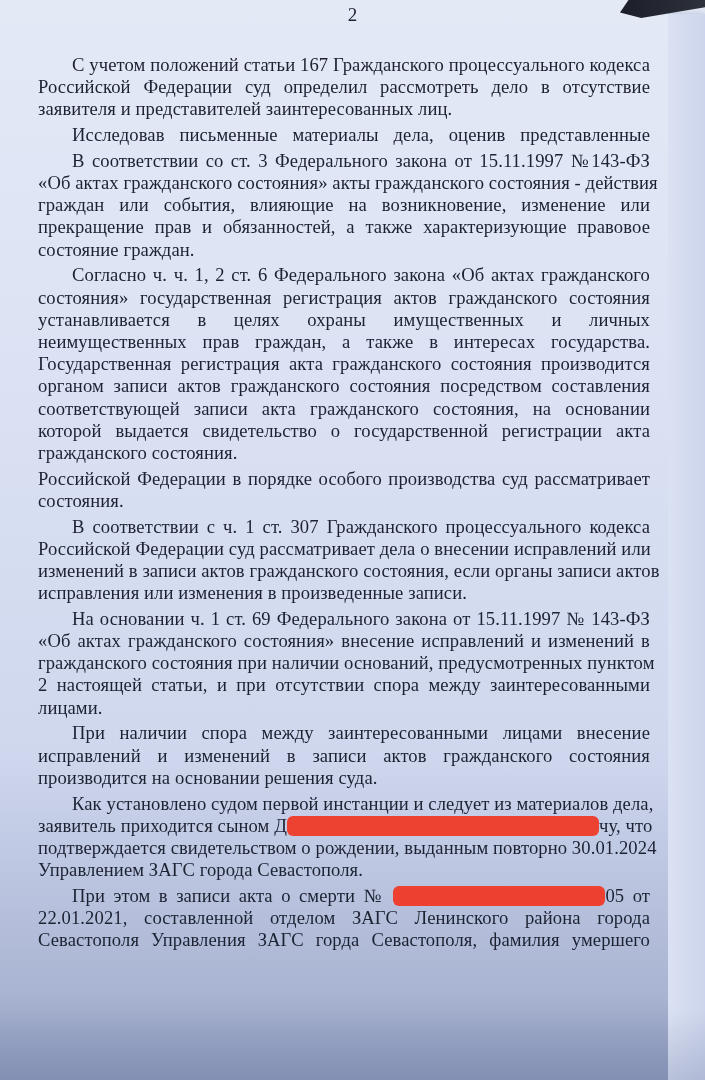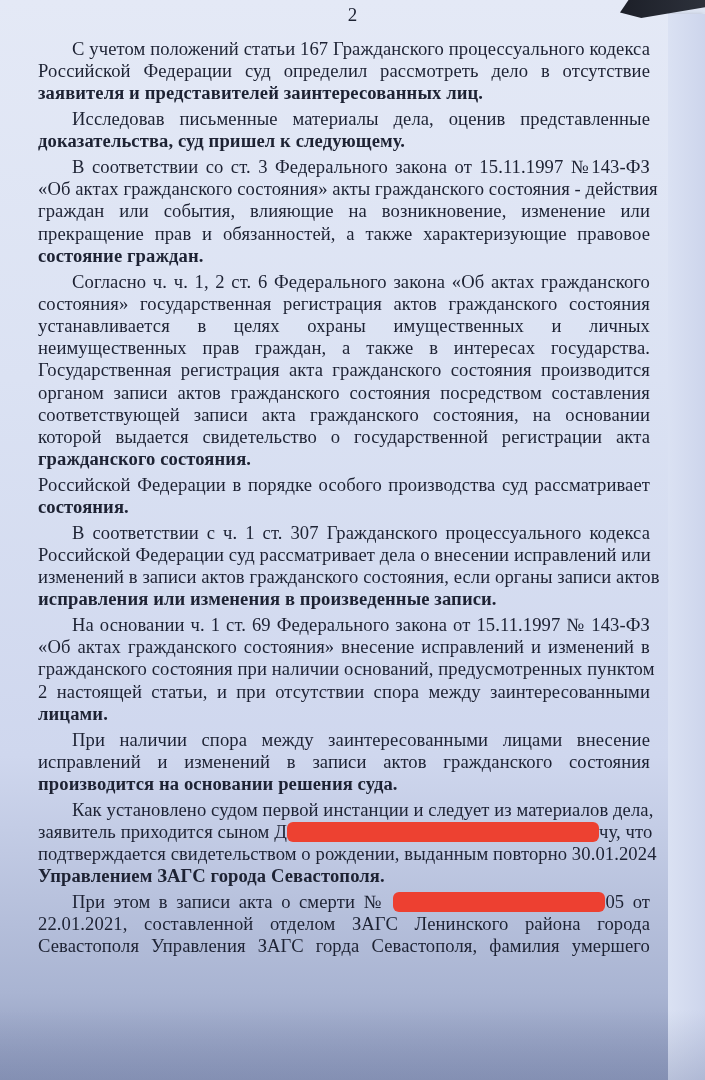--- a/index.html
+++ b/index.html
@@ -51,21 +51,21 @@
       position: absolute;
       top: 4px;
       left: 0;
       width: 705px;
       text-align: center;
       font-size: 19px;
     }
     .text-block {
       position: absolute;
       left: 38px;
-      top: 38px;
+      top: 54px;
       width: 612px;
       font-size: 18.6px;
       line-height: 22.2px;
       text-align: justify;
       letter-spacing: 0.1px;
     }
     .para {
       margin: 0 0 3.5px 0;
       text-indent: 34px;
     }
@@ -74,21 +74,20 @@
       text-align: justify;
       text-align-last: justify;
       text-indent: 0;
       white-space: nowrap;
     }
     .line.first {
       padding-left: 34px;
     }
     .line.last {
       text-align-last: left;
-      font-weight: bold;
     }
     .redact {
       display: inline-block;
       height: 20px;
       vertical-align: -4px;
       background: #f03a28;
       border-radius: 6px;
       filter: blur(0.6px);
       opacity: 0.95;
     }
@@ -117,21 +116,20 @@
   <div class="text-block">
 
     <div class="para">
       <span class="line first">С учетом положений статьи 167 Гражданского процессуального кодекса</span>
       <span class="line">Российской Федерации суд определил рассмотреть дело в отсутствие</span>
       <span class="line last">заявителя и представителей заинтересованных лиц.</span>
     </div>
 
     <div class="para">
       <span class="line first">Исследовав письменные материалы дела, оценив представленные</span>
-      <span class="line last">доказательства, суд пришел к следующему.</span>
     </div>
 
     <div class="para">
       <span class="line first">В соответствии со ст. 3 Федерального закона от 15.11.1997 №143-ФЗ</span>
       <span class="line">«Об актах гражданского состояния» акты гражданского состояния - действия</span>
       <span class="line">граждан или события, влияющие на возникновение, изменение или</span>
       <span class="line">прекращение прав и обязанностей, а также характеризующие правовое</span>
       <span class="line last">состояние граждан.</span>
     </div>
 

